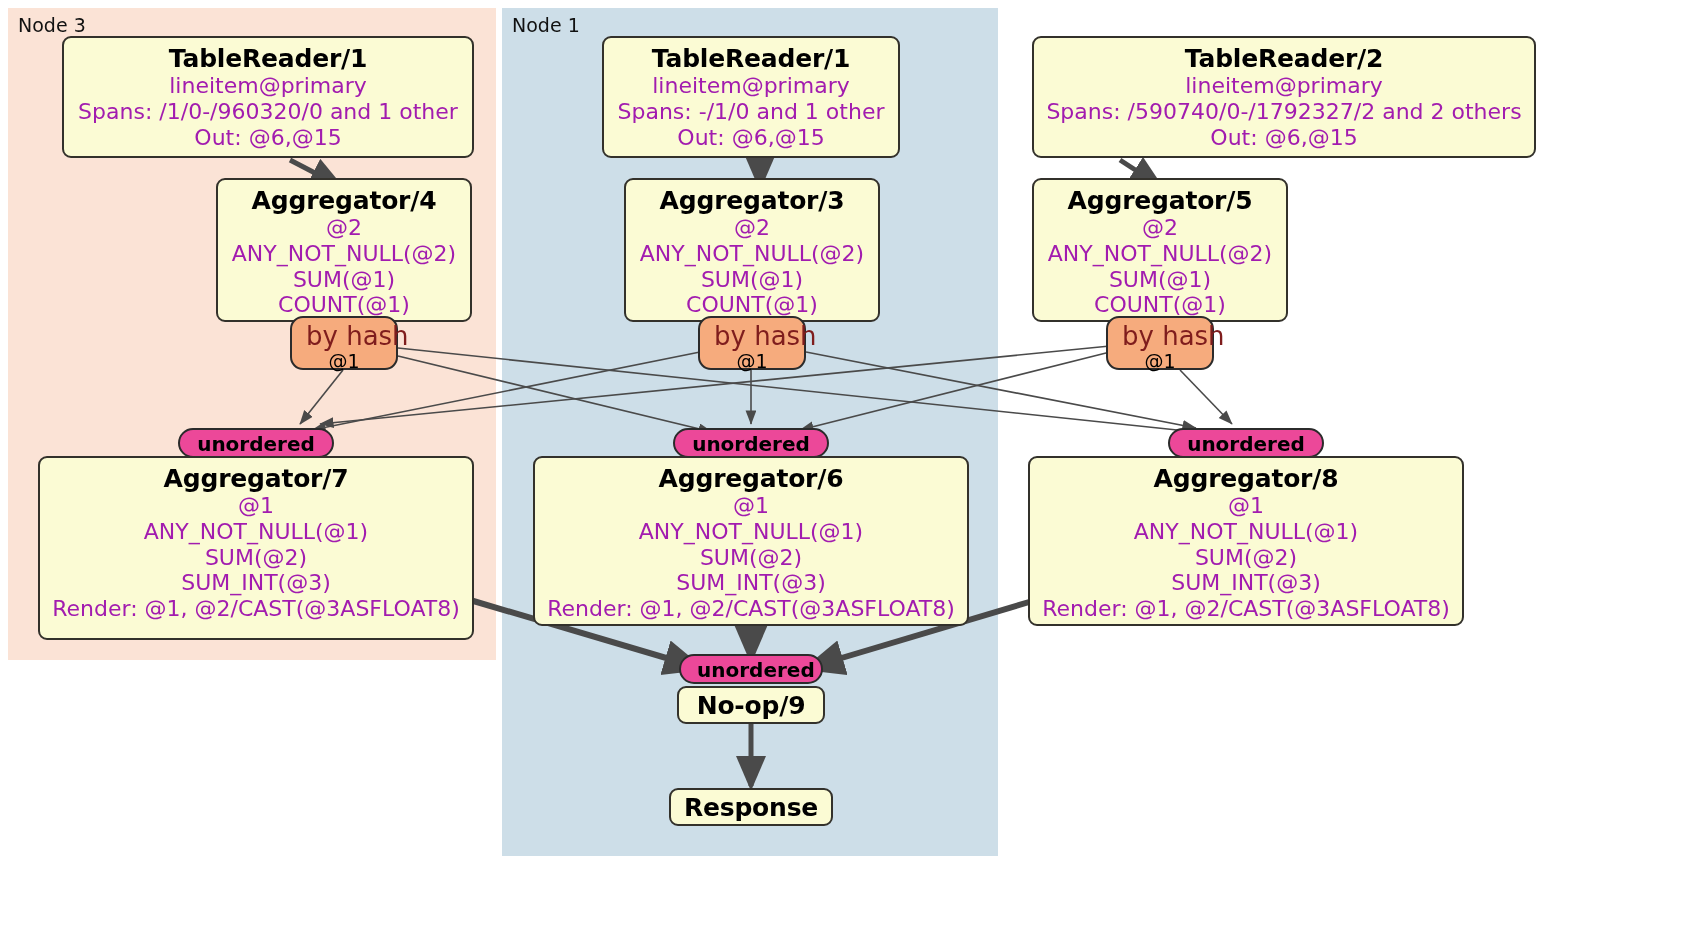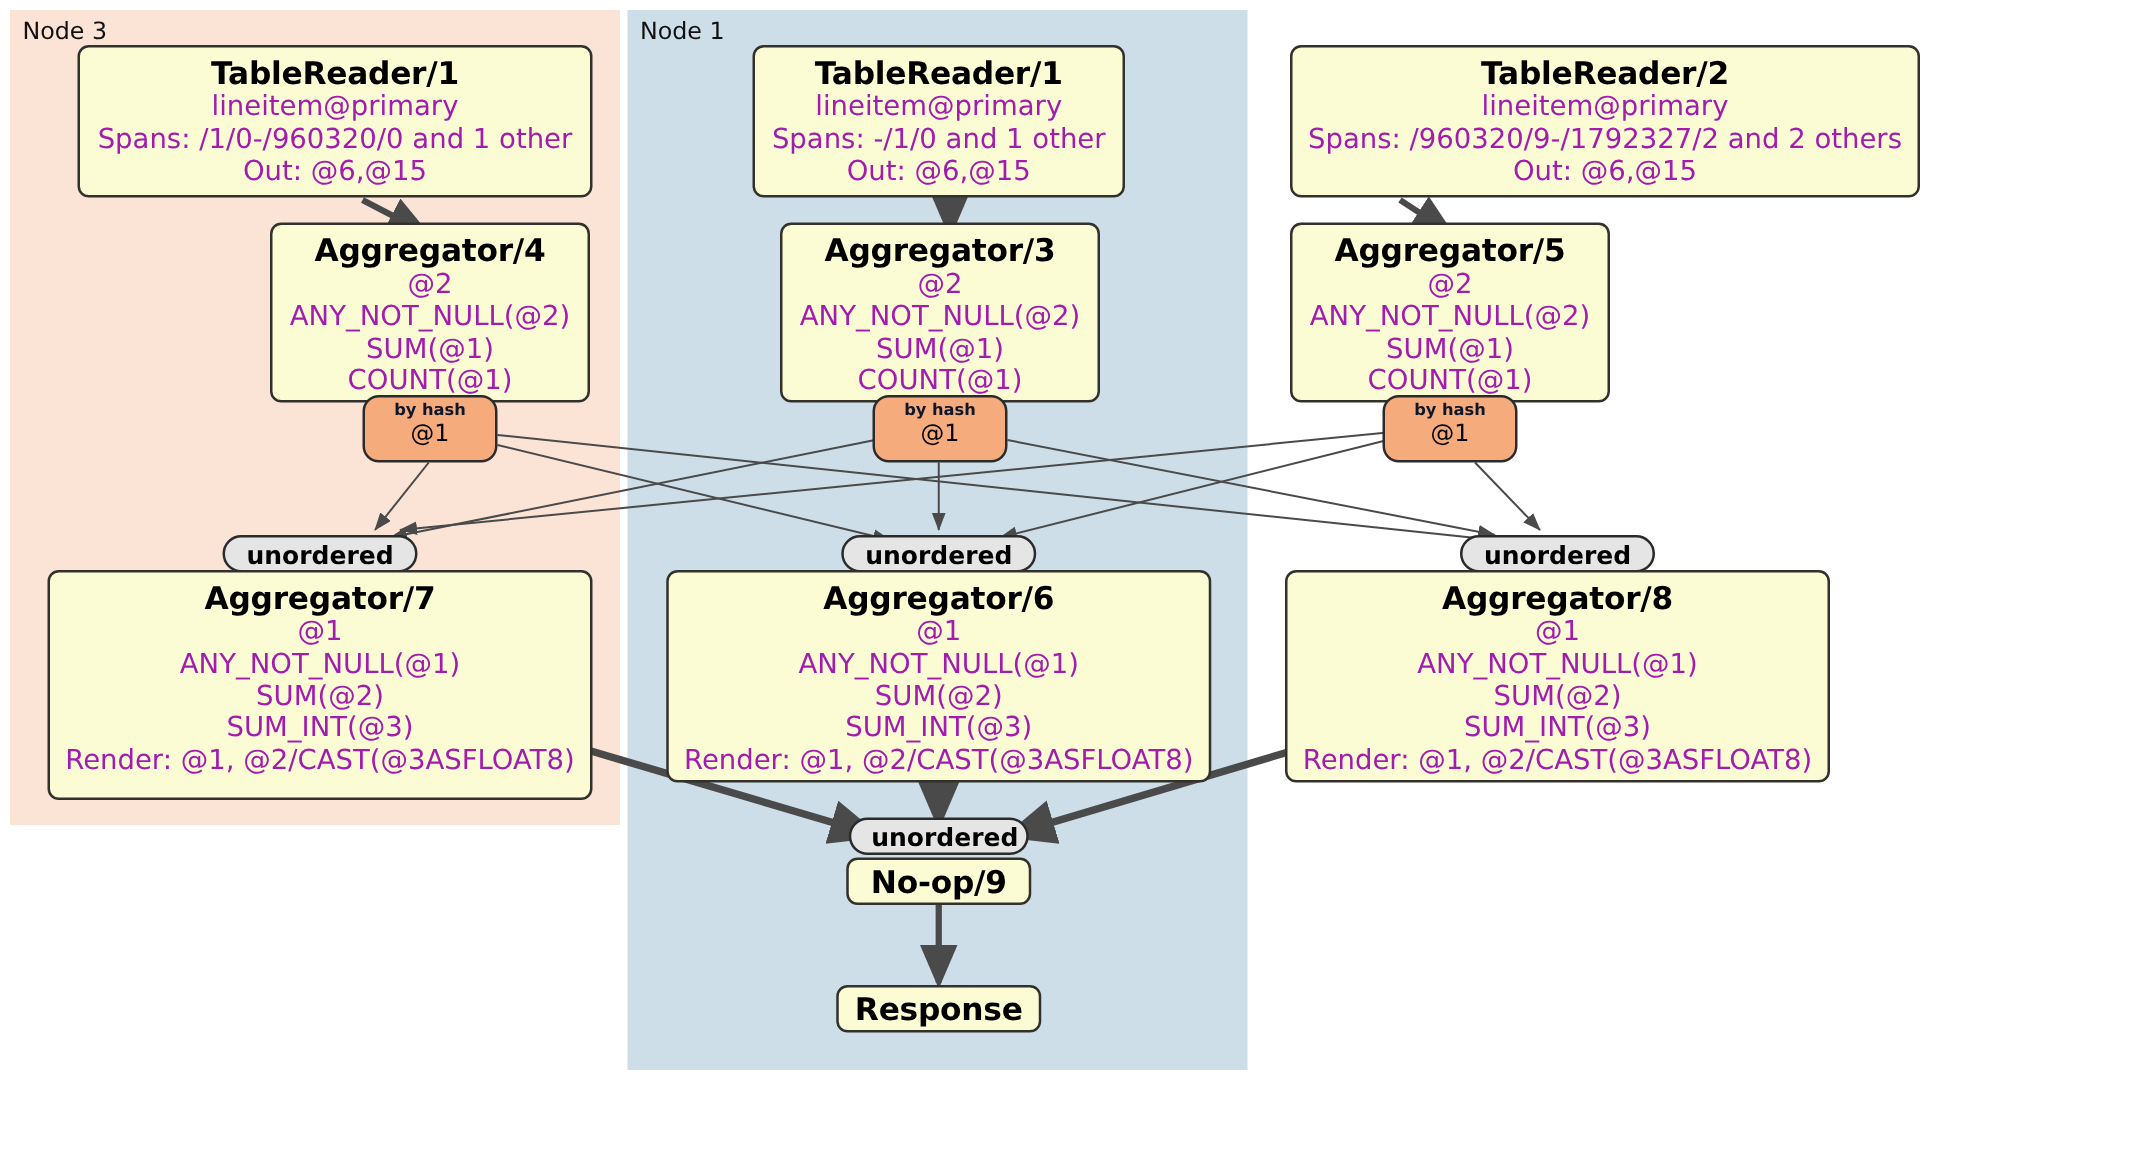--- a/index.html
+++ b/index.html
@@ -77,30 +77,30 @@
     text-align: center;
     white-space: nowrap;
     line-height: 1.12;
   }
   .pill.hash {
     background: #f6ab7d;
     border-radius: 13px;
     padding: 4px 14px 6px 14px;
   }
   .pill.hash .t1 {
-    font-weight: bold;
-    font-size: 13px;
-    color: #0f172a;
+    font-weight: normal;
+    font-size: 26px;
+    color: #7f1d1d;
   }
   .pill.hash .t2 {
     font-size: 19px;
     color: #000;
   }
   .pill.unordered {
-    background: #e5e5e5;
+    background: #ec4899;
     border-radius: 18px;
     padding: 3px 16px;
     font-weight: bold;
     font-size: 20px;
     color: #000;
   }
 </style>
 </head>
 <body>
 
@@ -163,21 +163,21 @@
   <div class="proc" style="left:602px; top:36px; width:298px; height:122px;">
     <div class="title">TableReader/1</div>
     <div class="line">lineitem@primary</div>
     <div class="line">Spans: -/1/0 and 1 other</div>
     <div class="line">Out: @6,@15</div>
   </div>
 
   <div class="proc" style="left:1032px; top:36px; width:504px; height:122px;">
     <div class="title">TableReader/2</div>
     <div class="line">lineitem@primary</div>
-    <div class="line">Spans: /960320/9-/1792327/2 and 2 others</div>
+    <div class="line">Spans: /590740/0-/1792327/2 and 2 others</div>
     <div class="line">Out: @6,@15</div>
   </div>
 
   <div class="proc" style="left:216px; top:178px; width:256px; height:144px;">
     <div class="title">Aggregator/4</div>
     <div class="line">@2</div>
     <div class="line">ANY_NOT_NULL(@2)</div>
     <div class="line">SUM(@1)</div>
     <div class="line">COUNT(@1)</div>
   </div>

